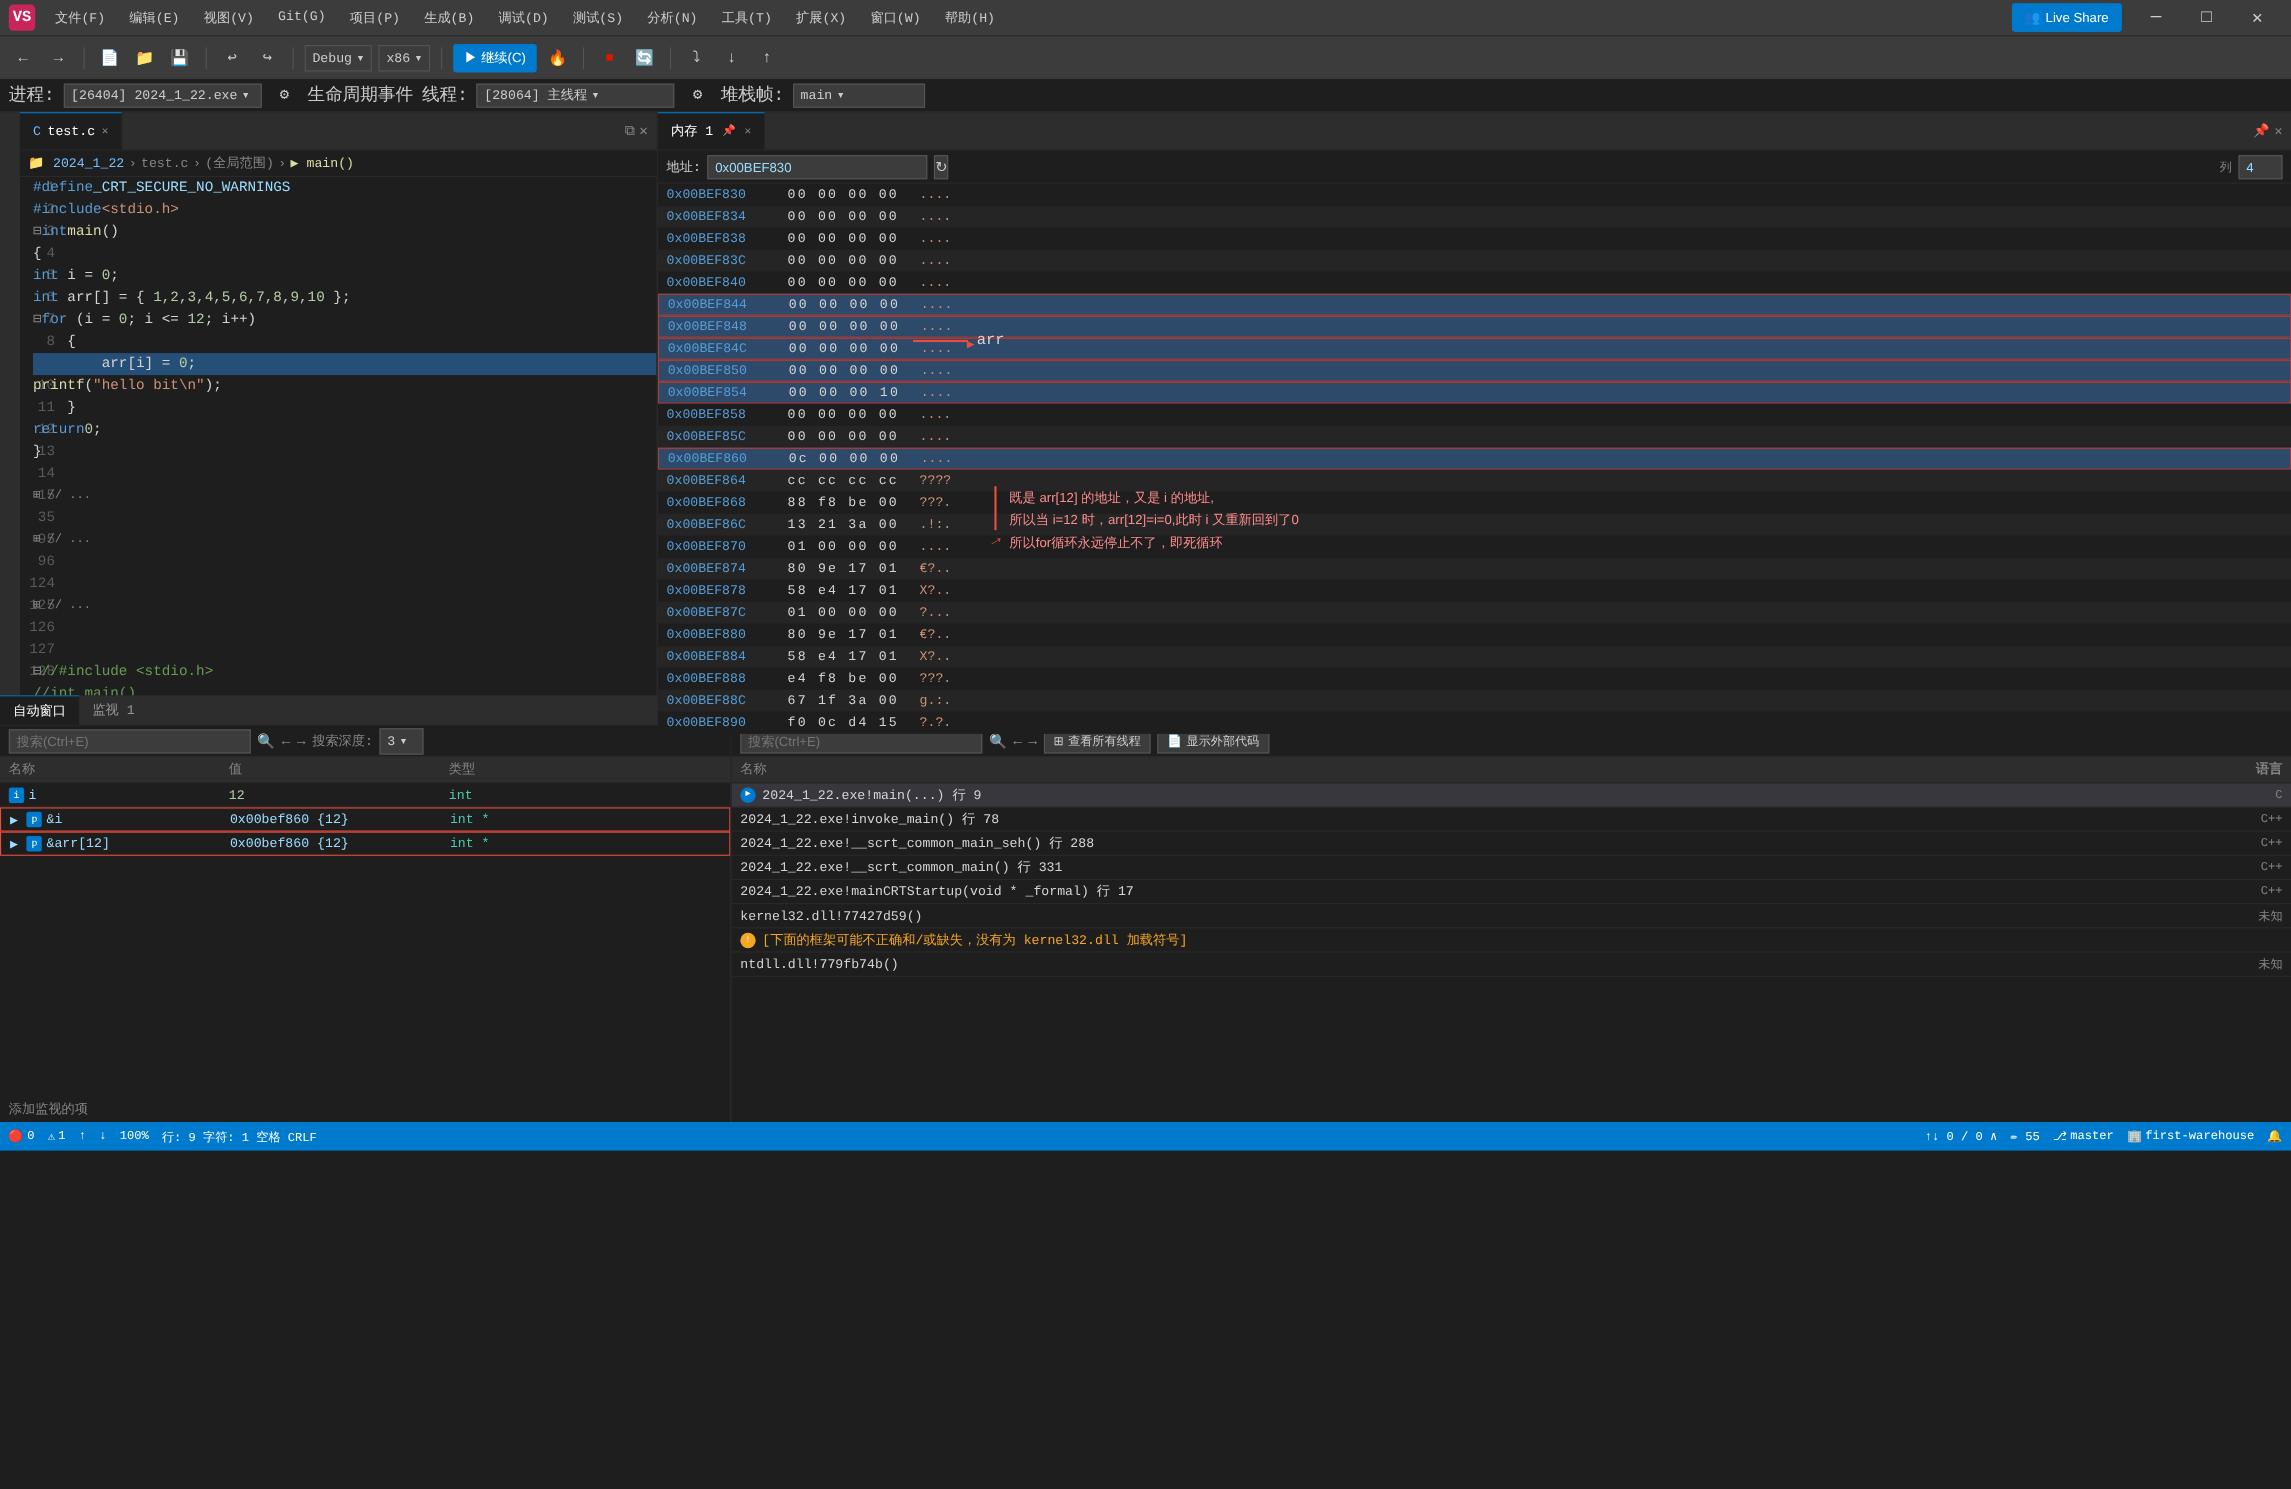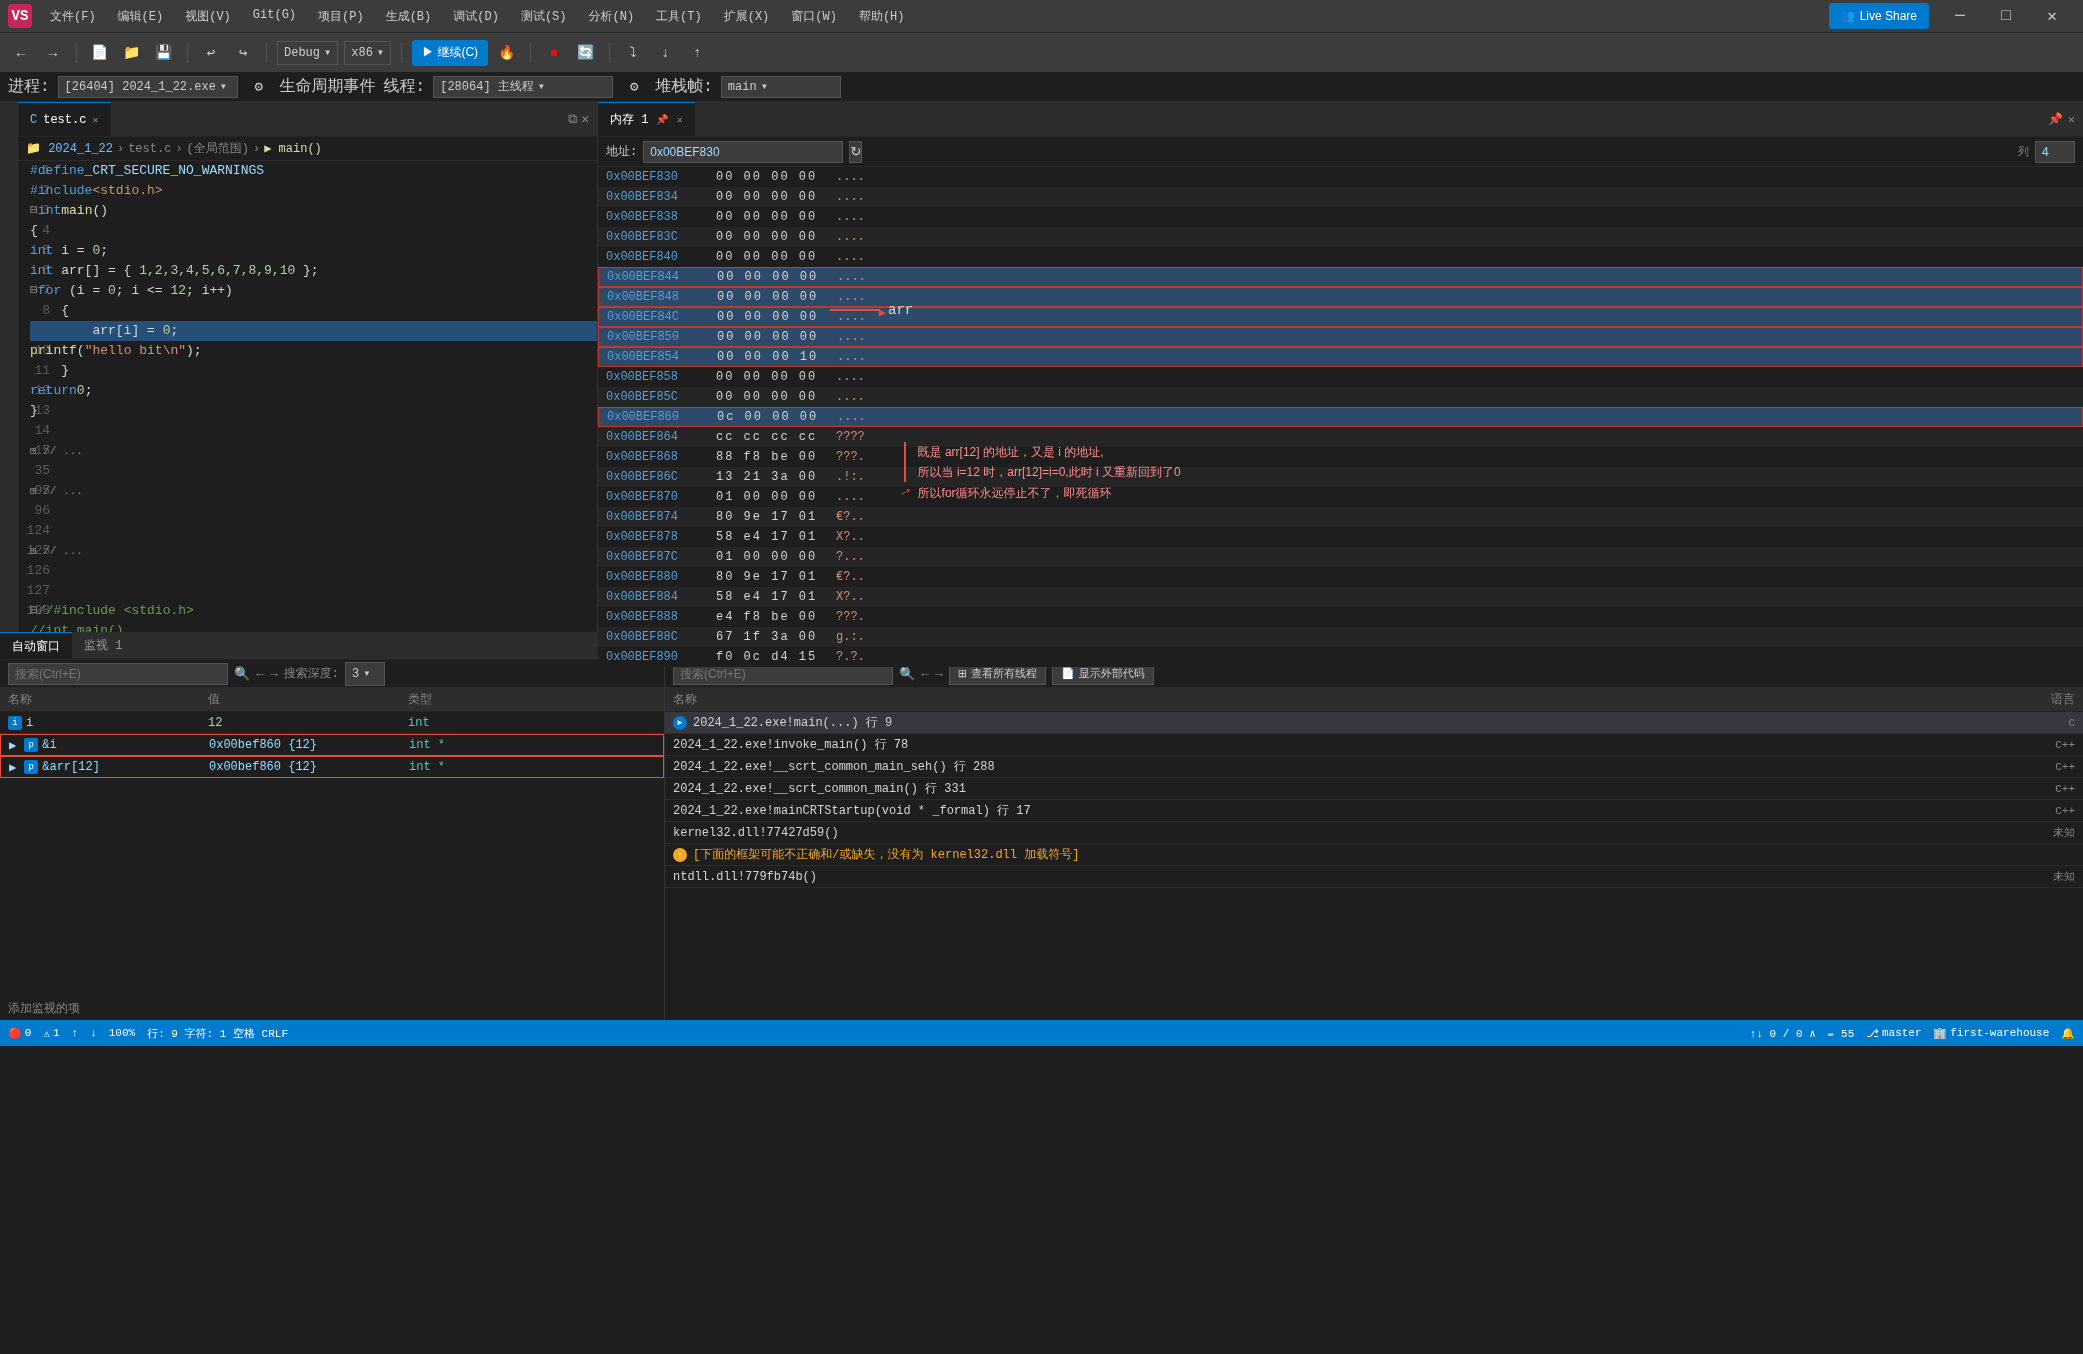--- a/index.html
+++ b/index.html
@@ -397,21 +397,21 @@
     }
     .callstack-header {
       display: flex;
       height: 24px;
       background: #2d2d2d;
       align-items: center;
       padding: 0 8px;
       border-bottom: 1px solid #252526;
     }
     .cs-col-name { flex: 1; color: #858585; font-size: 12px; }
-    .cs-col-lang { width: 80px; color: #858585; font-size: 12px; text-align: right; }
+    .cs-col-lang { width: 80px; color: #858585; font-size: 12px; text-align: right; font-weight: bold; }
     .callstack-row {
       display: flex;
       height: 22px;
       align-items: center;
       padding: 0 8px;
       border-bottom: 1px solid #2a2a2a;
       font-size: 12px;
     }
     .callstack-row.active { background: #37373d; }
     .cs-name { flex: 1; color: #d4d4d4; }

